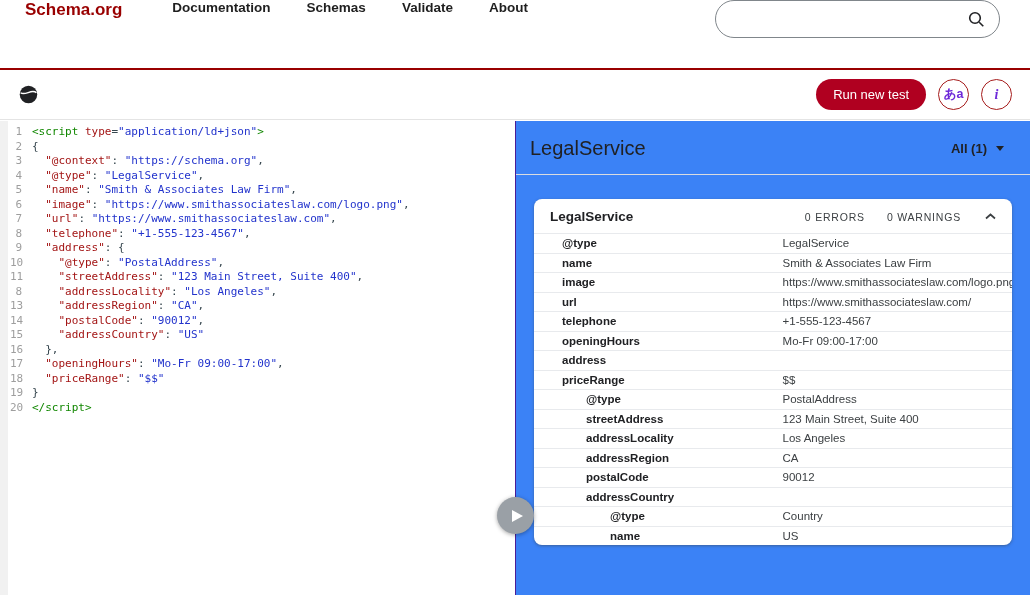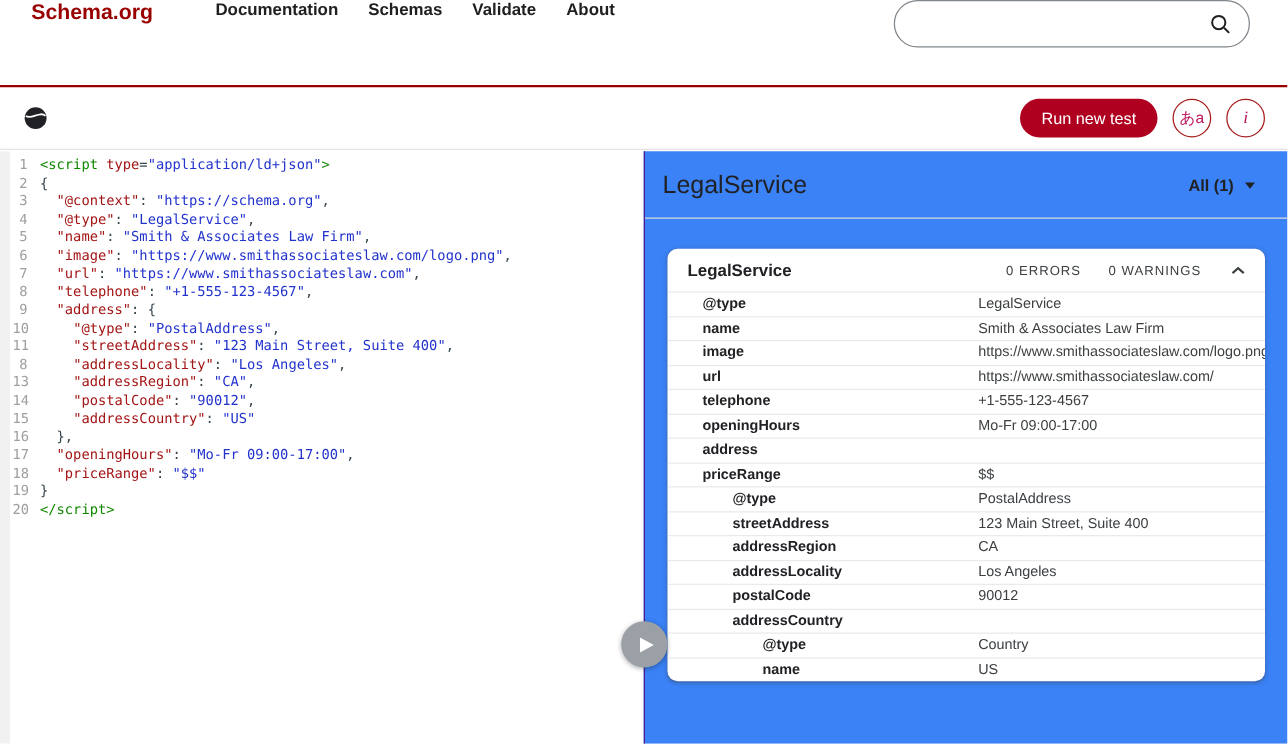--- a/index.html
+++ b/index.html
@@ -2,32 +2,32 @@
 <html><head>
 <meta charset="utf-8">
 <style>
   * { margin: 0; padding: 0; box-sizing: border-box; }
   html, body { width: 1030px; height: 595px; overflow: hidden; }
   body { font-family: "Liberation Sans", sans-serif; background: #fff; position: relative; }
 
   
   .header { height: 70px; display: flex; padding: 0 30px 0 25px; border-bottom: 2px solid #990000; background: #fff; }
   .logo { color: #990000; font-size: 17px; font-weight: bold; margin-right: 50px; cursor: pointer; }
-  .nav { display: flex; gap: 24px; }
+  .nav { display: flex; gap: 36px; }
   .nav-item { font-size: 13.5px; font-weight: 700; color: #1f1f1f; cursor: pointer; }
   .search-box { margin-left: auto; width: 285px; height: 38px; border: 1px solid #80868b; border-radius: 19px; display: flex; align-items: center; padding: 0 14px 0 16px; background: #fff; }
   .search-input { flex: 1; border: none; outline: none; font-size: 14px; background: transparent; font-family: "Liberation Sans", sans-serif; }
   .search-icon { flex: 0 0 auto; display: flex; cursor: pointer; }
 
   
   .toolbar { height: 50px; display: flex; align-items: center; padding: 0 18px 0 16px; background: #fff; border-bottom: 1px solid #e4e4e4; }
   .globe-btn { background: none; border: none; cursor: pointer; display: flex; padding: 2px; }
   .toolbar-right { margin-left: auto; display: flex; align-items: flex-start; gap: 12px; }
   .run-btn { background: #b00020; color: #fff; border: none; border-radius: 16px; height: 31px; padding: 0 17px; font-size: 13px; font-weight: 500; cursor: pointer; font-family: "Liberation Sans", sans-serif; }
-  .circle-btn { width: 31px; height: 31px; border-radius: 50%; background: #fff; border: 1.5px solid #a61c1c; color: #be185d; font-size: 12.5px; font-weight: 400; cursor: pointer; display: flex; align-items: center; justify-content: center; font-family: "Liberation Sans", sans-serif; }
+  .circle-btn { width: 31px; height: 31px; border-radius: 50%; background: #fff; border: 1.5px solid #a61c1c; color: #6d28d9; font-size: 12.5px; font-weight: 700; cursor: pointer; display: flex; align-items: center; justify-content: center; font-family: "Liberation Sans", sans-serif; }
   .info-btn { font-size: 14px; font-style: italic; font-family: "Liberation Serif", serif; }
 
   
   .editor-pane { position: absolute; top: 121px; left: 0; width: 515px; bottom: 0; background: #fff; overflow: hidden; }
   .editor-scroll-strip { position: absolute; left: 0; top: 0; bottom: 0; width: 8px; background: #f1f1f1; }
   .code-area { padding: 4px 0 0 10px; cursor: text; }
   .code-line { font-family: "DejaVu Sans Mono", monospace; font-size: 11px; line-height: 14.5px; white-space: pre; }
   .ln { display: inline-block; width: 22px; text-align: right; color: #9e9e9e; padding-right: 10px; }
   .code-text { white-space: pre; }
   .tok-p { color: #37474f; }
@@ -184,26 +184,26 @@
         </div>
         <div class="prop-row ind-1">
           <span class="prop-name">@type</span>
           <span class="prop-value">PostalAddress</span>
         </div>
         <div class="prop-row ind-1">
           <span class="prop-name">streetAddress</span>
           <span class="prop-value">123 Main Street, Suite 400</span>
         </div>
         <div class="prop-row ind-1">
+          <span class="prop-name">addressLocality</span>
+          <span class="prop-value">Los Angeles</span>
+        </div>
+        <div class="prop-row ind-1">
           <span class="prop-name">addressRegion</span>
           <span class="prop-value">CA</span>
-        </div>
-        <div class="prop-row ind-1">
-          <span class="prop-name">addressLocality</span>
-          <span class="prop-value">Los Angeles</span>
         </div>
         <div class="prop-row ind-1">
           <span class="prop-name">postalCode</span>
           <span class="prop-value">90012</span>
         </div>
         <div class="prop-row ind-1">
           <span class="prop-name">addressCountry</span>
         </div>
         <div class="prop-row ind-2">
           <span class="prop-name">@type</span>

